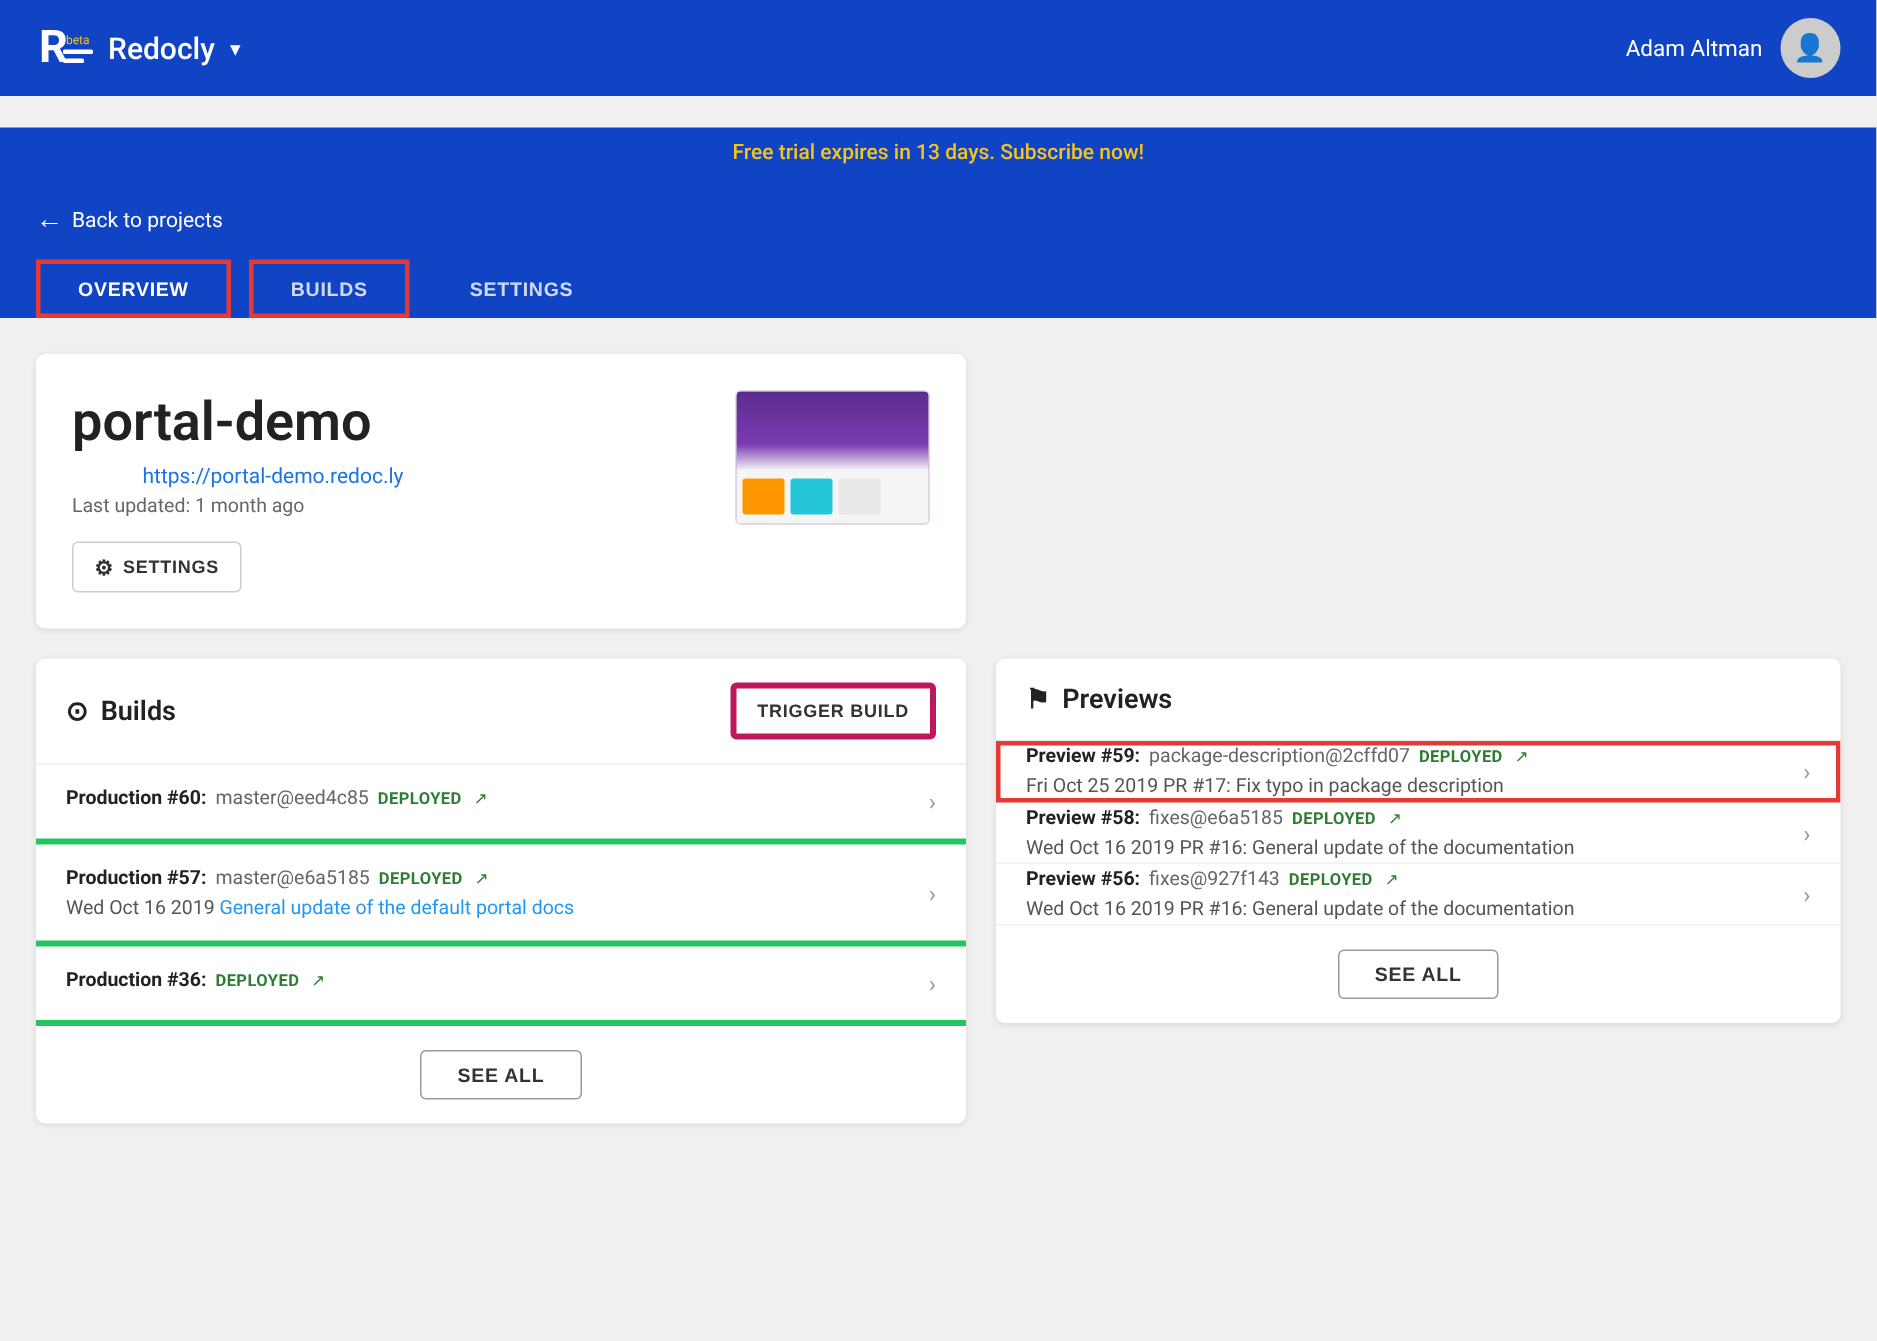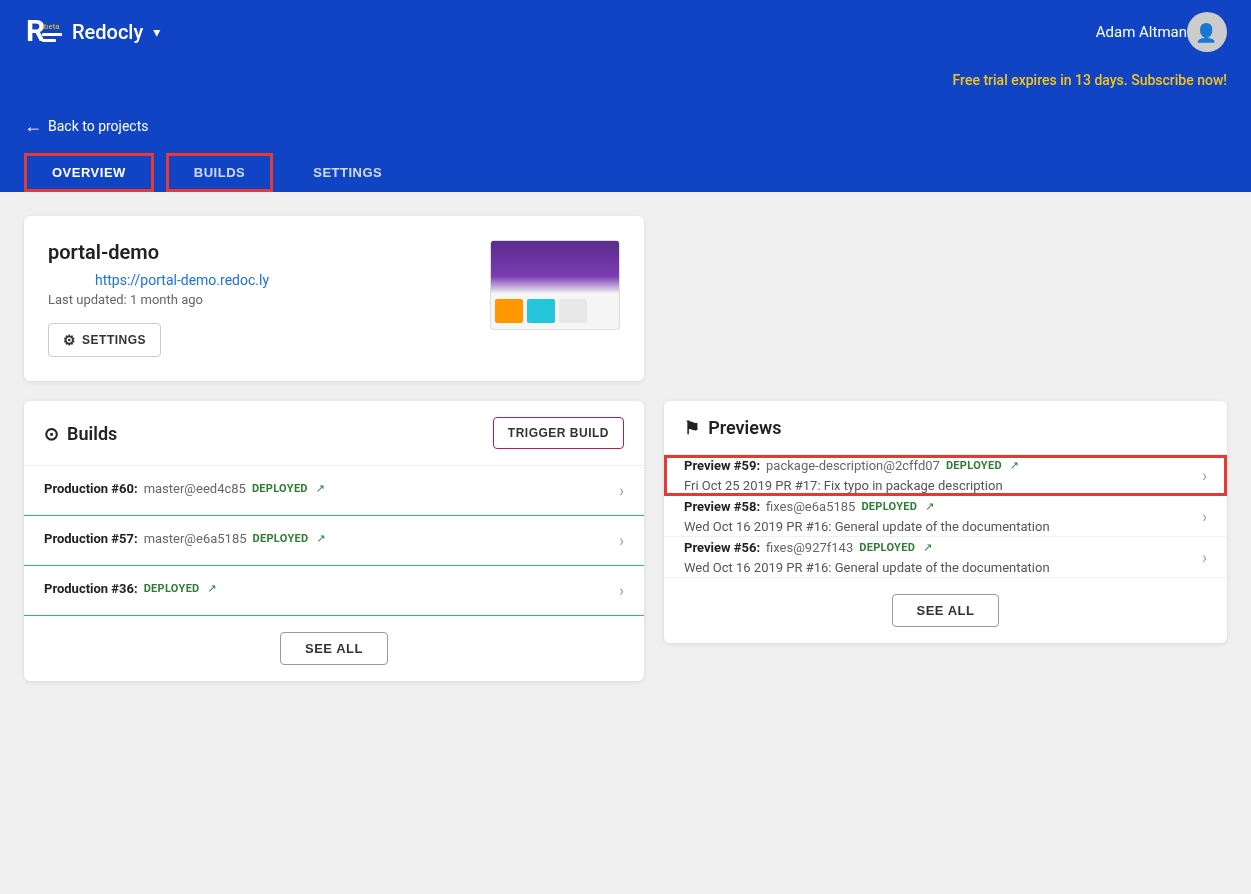--- a/index.html
+++ b/index.html
@@ -12,35 +12,36 @@
       display: flex;
       align-items: center;
       justify-content: space-between;
       height: 64px;
     }
     .header-left { display: flex; align-items: center; gap: 8px; }
     .logo-area { display: flex; align-items: center; gap: 6px; cursor: pointer; }
     .logo-icon { width: 42px; height: 38px; }
     .logo-text { color: white; font-size: 20px; font-weight: 500; }
     .logo-caret { color: white; font-size: 14px; margin-left: 4px; }
-    .header-right { display: flex; align-items: center; }
+    .header-right { display: flex; align-items: center; gap: 12px; }
     .user-name { color: white; font-size: 15px; }
     .avatar {
       width: 40px; height: 40px; border-radius: 50%;
       background: #ccc;
       overflow: hidden;
       display: flex; align-items: center; justify-content: center;
       font-size: 18px; color: #555;
     }
 
     
     .trial-banner {
       background: #1044c4;
-      text-align: right;
+      text-align: center;
       padding: 6px 24px 14px;
+      margin-top: 21px;
     }
     .trial-text { color: #f5c518; font-size: 14px; font-weight: 500; }
 
     
     .blue-section {
       background: #1044c4;
       padding: 0 24px 0;
     }
 
     
@@ -89,21 +90,21 @@
       border-radius: 6px;
       padding: 24px;
       margin-bottom: 20px;
       display: flex;
       justify-content: space-between;
       align-items: flex-start;
       max-width: 620px;
       box-shadow: 0 1px 4px rgba(0,0,0,0.1);
     }
     .project-info h1 {
-      font-size: 20px;
+      font-size: 36px;
       font-weight: 600;
       color: #222;
       margin-bottom: 8px;
     }
     .project-url {
       color: #1a73e8;
       font-size: 14px;
       text-decoration: none;
       margin-bottom: 4px;
       display: block;
@@ -175,35 +176,35 @@
       padding: 16px 20px;
       border-bottom: 1px solid #eee;
     }
     .section-title {
       display: flex; align-items: center; gap: 8px;
       font-size: 18px; font-weight: 600; color: #222;
     }
     .section-icon { font-size: 18px; }
     .trigger-btn {
       padding: 8px 14px;
-      border: 1px solid #be185d;
+      border: 4px solid #be185d;
       border-radius: 4px;
       background: white;
       font-size: 12px;
       font-weight: 700;
       letter-spacing: 0.5px;
       cursor: pointer;
       color: #333;
       text-transform: uppercase;
     }
 
     
     .build-item {
       padding: 14px 20px;
-      border-bottom: 1px solid #22c55e;
+      border-bottom: 4px solid #22c55e;
       display: flex;
       align-items: center;
       justify-content: space-between;
       cursor: pointer;
     }
     .build-info { flex: 1; }
     .build-title {
       font-size: 13px;
       color: #222;
       margin-bottom: 4px;
@@ -346,20 +347,24 @@
         </div>
 
         <div class="build-item">
           <div class="build-info">
             <div class="build-title">
               <strong>Production #57:</strong>
               <span class="code-hash">master@e6a5185</span>
               <span class="status-badge">DEPLOYED</span>
               <span class="status-link">↗</span>
             </div>
+            <div class="build-desc">
+              <span>Wed Oct 16 2019</span>
+              <span class="commit-msg"> <span>General update of the default portal docs</span></span>
+            </div>
           </div>
           <span class="chevron-right">›</span>
         </div>
 
         <div class="build-item">
           <div class="build-info">
             <div class="build-title">
               <strong>Production #36:</strong>
               <span class="status-badge">DEPLOYED</span>
               <span class="status-link">↗</span>

